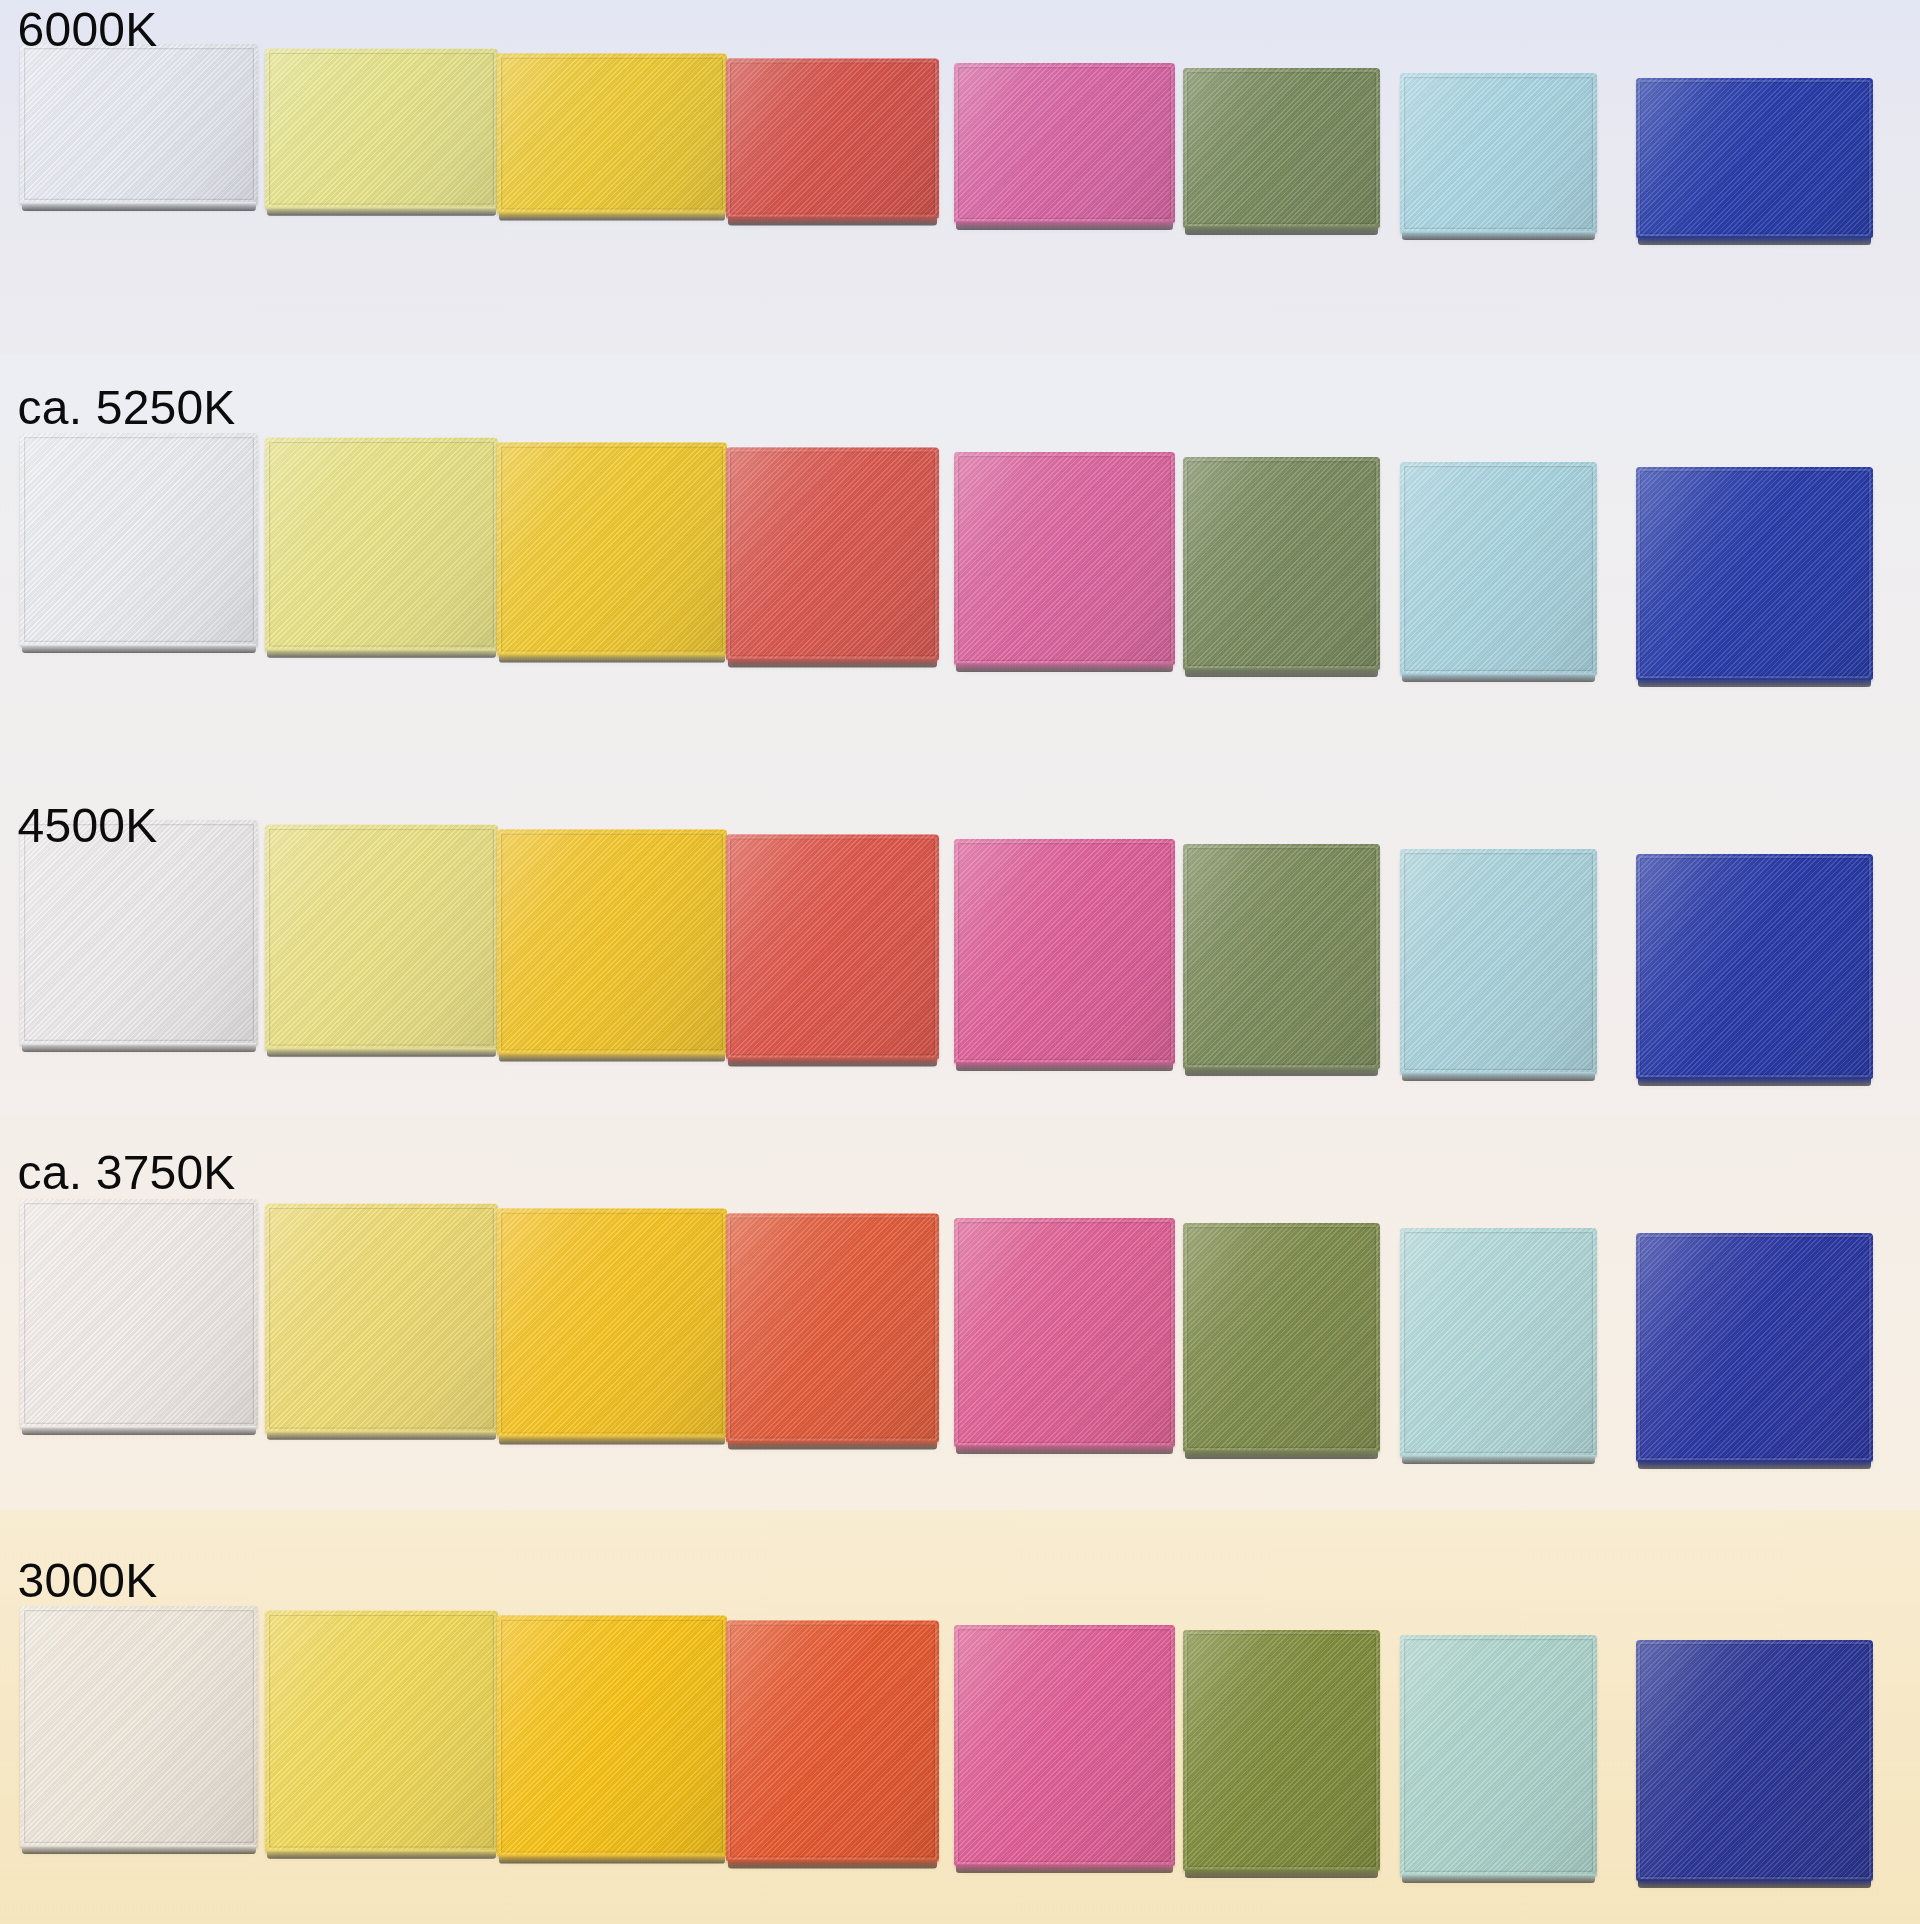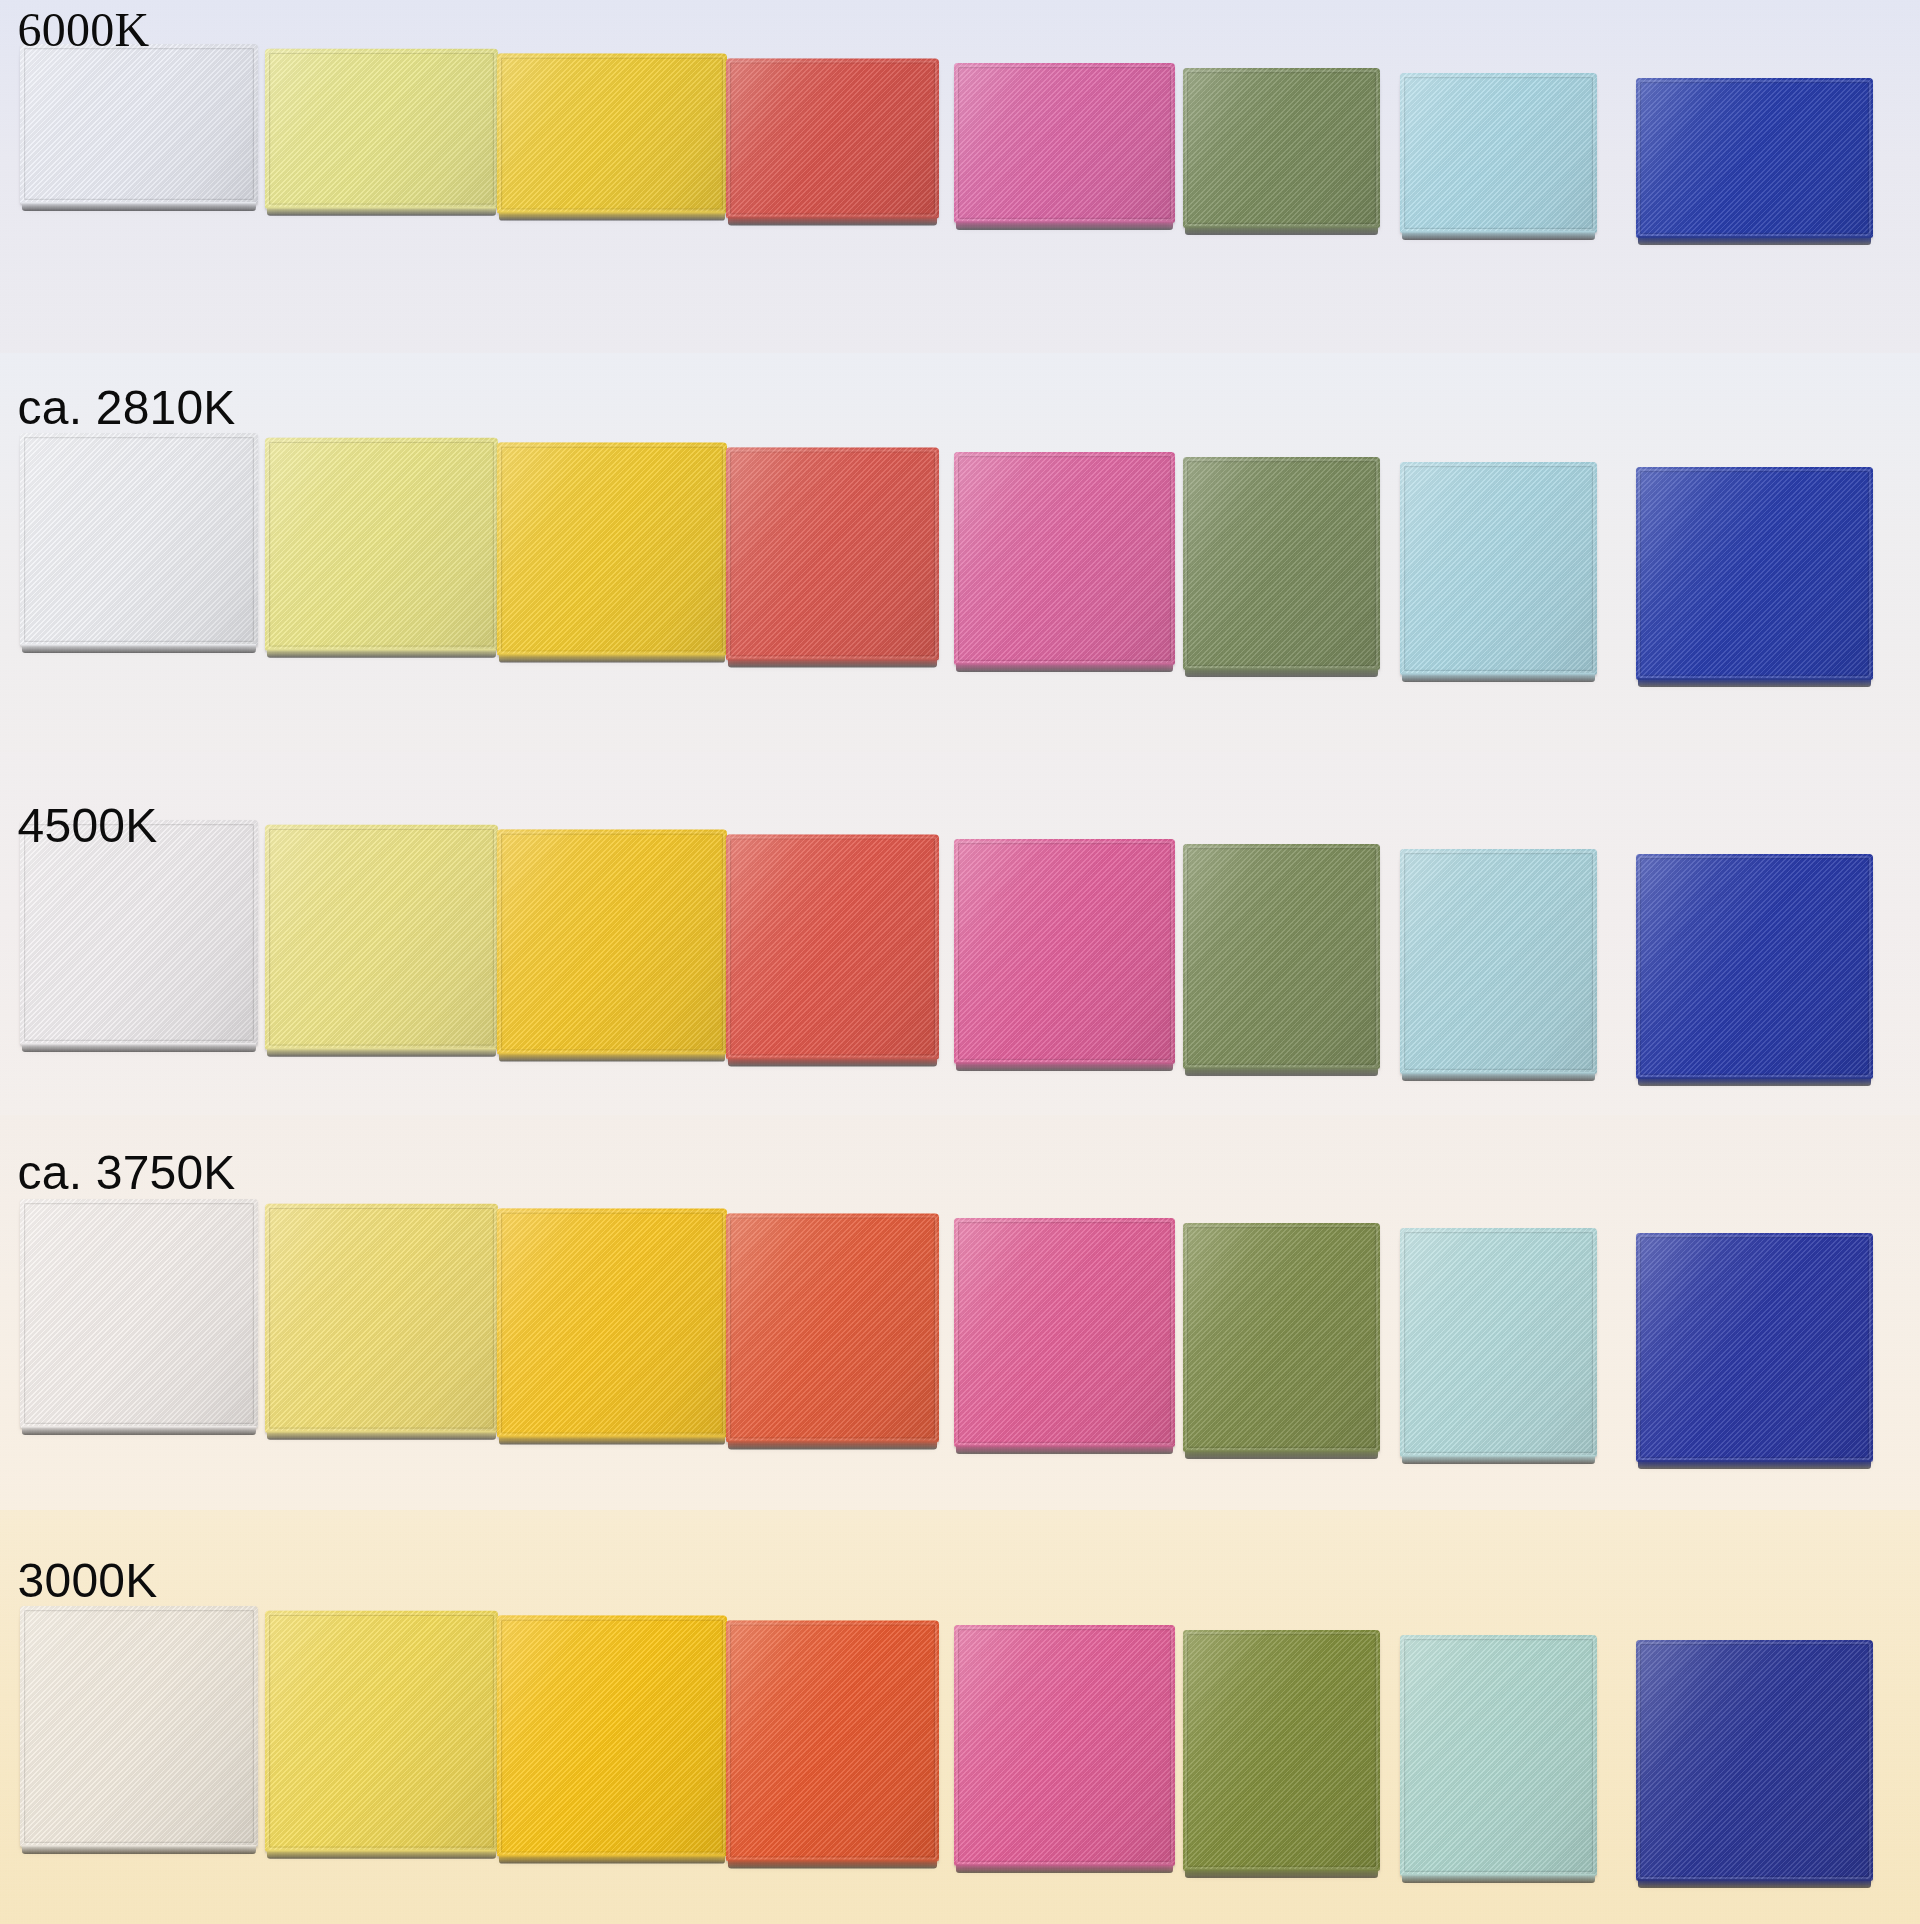--- a/index.html
+++ b/index.html
@@ -109,21 +109,21 @@
     filter:saturate(.8);
   }
 </style>
 </head>
 <body>
 
 <div class="photo">
   <div id="bands">
       <div class="band" style="top: 0px; height: 353px;">
         <div class="band-bg" style="background: linear-gradient(rgb(227, 230, 243) 0%, rgb(233, 233, 241) 45%, rgb(236, 235, 240) 100%);"></div>
-        <div class="temp-label" style="top: 6.4px; font-family: Liberation Serif, serif;">6000K</div>
+        <div class="temp-label" style="top: 6.4px;">6000K</div>
         <div class="swatch" style="left: 20px; width: 238px; top: 44px; height: 160px; background: rgb(236, 238, 246); transform: translateY(0px);">
           <div class="face"></div>
           <div class="rim"></div>
           <div class="edge" style="background: linear-gradient(rgb(236, 238, 246), rgba(0, 0, 0, 0.55));"></div>
         </div>
         <div class="swatch" style="left: 265px; width: 233px; top: 44px; height: 160px; background: rgb(234, 232, 143); transform: translateY(4.8px);">
           <div class="face"></div>
           <div class="rim"></div>
           <div class="edge" style="background: linear-gradient(rgb(234, 232, 143), rgba(0, 0, 0, 0.55));"></div>
         </div>
@@ -153,21 +153,21 @@
           <div class="edge" style="background: linear-gradient(rgb(173, 217, 230), rgba(0, 0, 0, 0.55));"></div>
         </div>
         <div class="swatch" style="left: 1636px; width: 237px; top: 44px; height: 160px; background: rgb(42, 63, 174); transform: translateY(34px);">
           <div class="face"></div>
           <div class="rim"></div>
           <div class="edge" style="background: linear-gradient(rgb(42, 63, 174), rgba(0, 0, 0, 0.55));"></div>
         </div>
       </div>
       <div class="band" style="top: 353px; height: 399px;">
         <div class="band-bg" style="background: linear-gradient(rgb(236, 238, 244) 0%, rgb(239, 238, 240) 45%, rgb(241, 238, 238) 100%);"></div>
-        <div class="temp-label" style="top: 30.5px;">ca. 2810K</div>
+        <div class="temp-label" style="top: 30.5px;">ca. 5250K</div>
         <div class="swatch" style="left: 20px; width: 238px; top: 80px; height: 213px; background: rgb(240, 241, 245); transform: translateY(0px);">
           <div class="face"></div>
           <div class="rim"></div>
           <div class="edge" style="background: linear-gradient(rgb(240, 241, 245), rgba(0, 0, 0, 0.55));"></div>
         </div>
         <div class="swatch" style="left: 265px; width: 233px; top: 80px; height: 213px; background: rgb(236, 231, 139); transform: translateY(4.8px);">
           <div class="face"></div>
           <div class="rim"></div>
           <div class="edge" style="background: linear-gradient(rgb(236, 231, 139), rgba(0, 0, 0, 0.55));"></div>
         </div>

